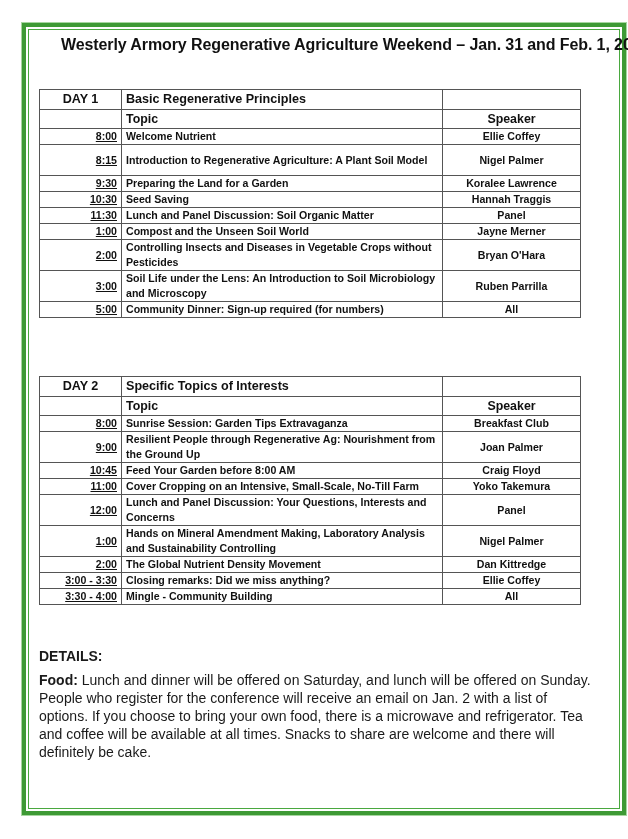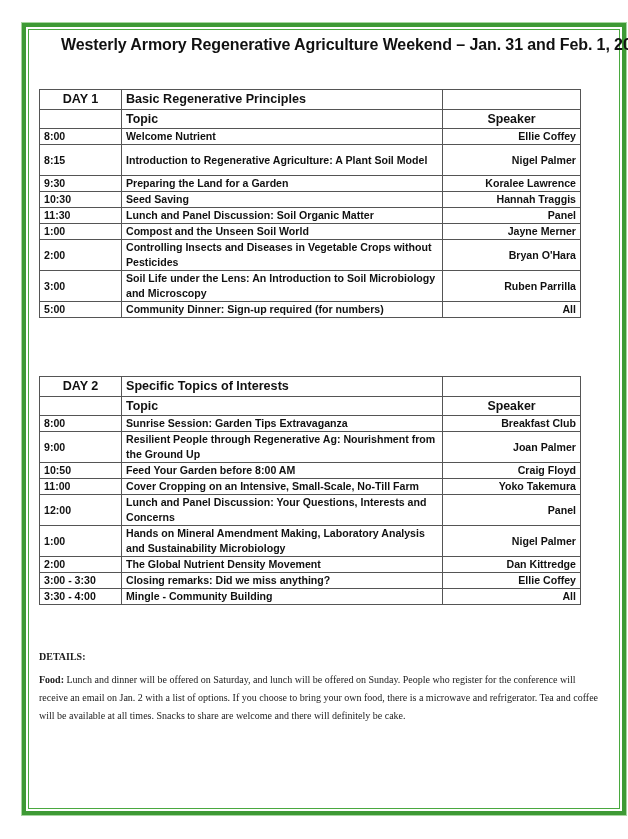--- a/index.html
+++ b/index.html
@@ -21,32 +21,32 @@
     table.sched {
       position: absolute; left: 39px; width: 541px; border-collapse: collapse; table-layout: fixed;
       font-size: 10.6px; font-weight: bold;
     }
     table.sched td {
       border: 1px solid #555; padding: 0 4px; line-height: 15px; vertical-align: middle;
     }
     table.sched col.c1 { width: 82px; }
     table.sched col.c2 { width: 321px; }
     table.sched col.c3 { width: 138px; }
-    td.time { text-align: left; }
-    td.spk { text-align: right; }
+    td.time { text-align: right; text-decoration: underline; }
+    td.spk { text-align: center; }
     tr.dayrow td { font-size: 12.6px; line-height: 19px; }
     tr.dayrow td.dayhead { text-align: center; }
     tr.hdr td { font-size: 12.4px; line-height: 18px; }
     tr.hdr td.spk { text-align: center; }
     tr.r1 td { height: 15px; }
     tr.r2 td { height: 30px; line-height: 15px; }
     #day1 { top: 89px; }
     #day2 { top: 376px; }
     .details {
-      position: absolute; left: 39px; top: 650px; width: 560px; font-size: 10px; line-height: 18px; color: #1a1a1a; font-family: Liberation Serif, serif;
+      position: absolute; left: 39px; top: 650px; width: 560px; font-size: 14px; line-height: 18px; color: #1a1a1a;
     }
     .details .dh { font-weight: bold; margin: 0 0 8px 0; line-height: 13px; }
     .details p { margin: 0 0 6px 0; }
     .details b { font-weight: bold; }
   </style>
 </head>
 <body>
 
 <div class="frame"></div>
 
@@ -138,37 +138,37 @@
       <td class="time">8:00</td>
       <td>Sunrise Session: Garden Tips Extravaganza</td>
       <td class="spk">Breakfast Club</td>
     </tr>
     <tr class="r2">
       <td class="time">9:00</td>
       <td>Resilient People through Regenerative Ag: Nourishment from the Ground Up</td>
       <td class="spk">Joan Palmer</td>
     </tr>
     <tr class="r1">
-      <td class="time">10:50</td>
+      <td class="time">10:45</td>
       <td>Feed Your Garden before 8:00 AM</td>
       <td class="spk">Craig Floyd</td>
     </tr>
     <tr class="r1">
       <td class="time">11:00</td>
       <td>Cover Cropping on an Intensive, Small-Scale, No-Till Farm</td>
       <td class="spk">Yoko Takemura</td>
     </tr>
     <tr class="r2">
       <td class="time">12:00</td>
       <td>Lunch and Panel Discussion: Your Questions, Interests and Concerns</td>
       <td class="spk">Panel</td>
     </tr>
     <tr class="r2">
       <td class="time">1:00</td>
-      <td>Hands on Mineral Amendment Making, Laboratory Analysis and Sustainability Microbiology</td>
+      <td>Hands on Mineral Amendment Making, Laboratory Analysis and Sustainability Controlling</td>
       <td class="spk">Nigel Palmer</td>
     </tr>
     <tr class="r1">
       <td class="time">2:00</td>
       <td>The Global Nutrient Density Movement</td>
       <td class="spk">Dan Kittredge</td>
     </tr>
     <tr class="r1">
       <td class="time">3:00 - 3:30</td>
       <td>Closing remarks: Did we miss anything?</td>

